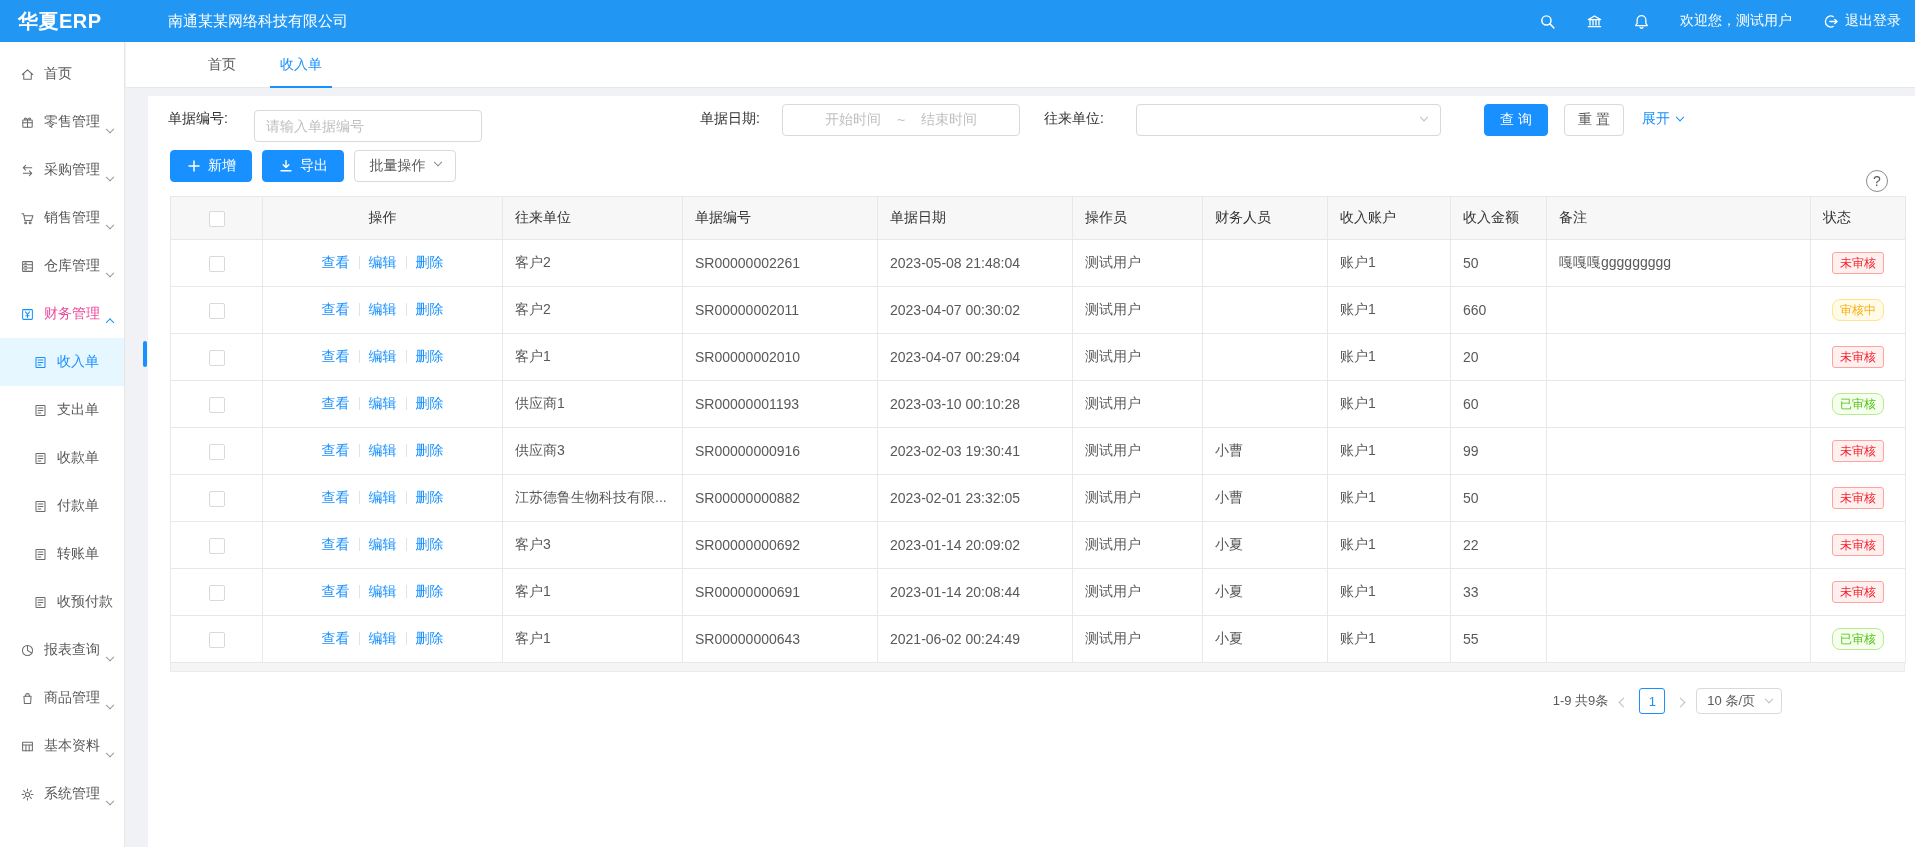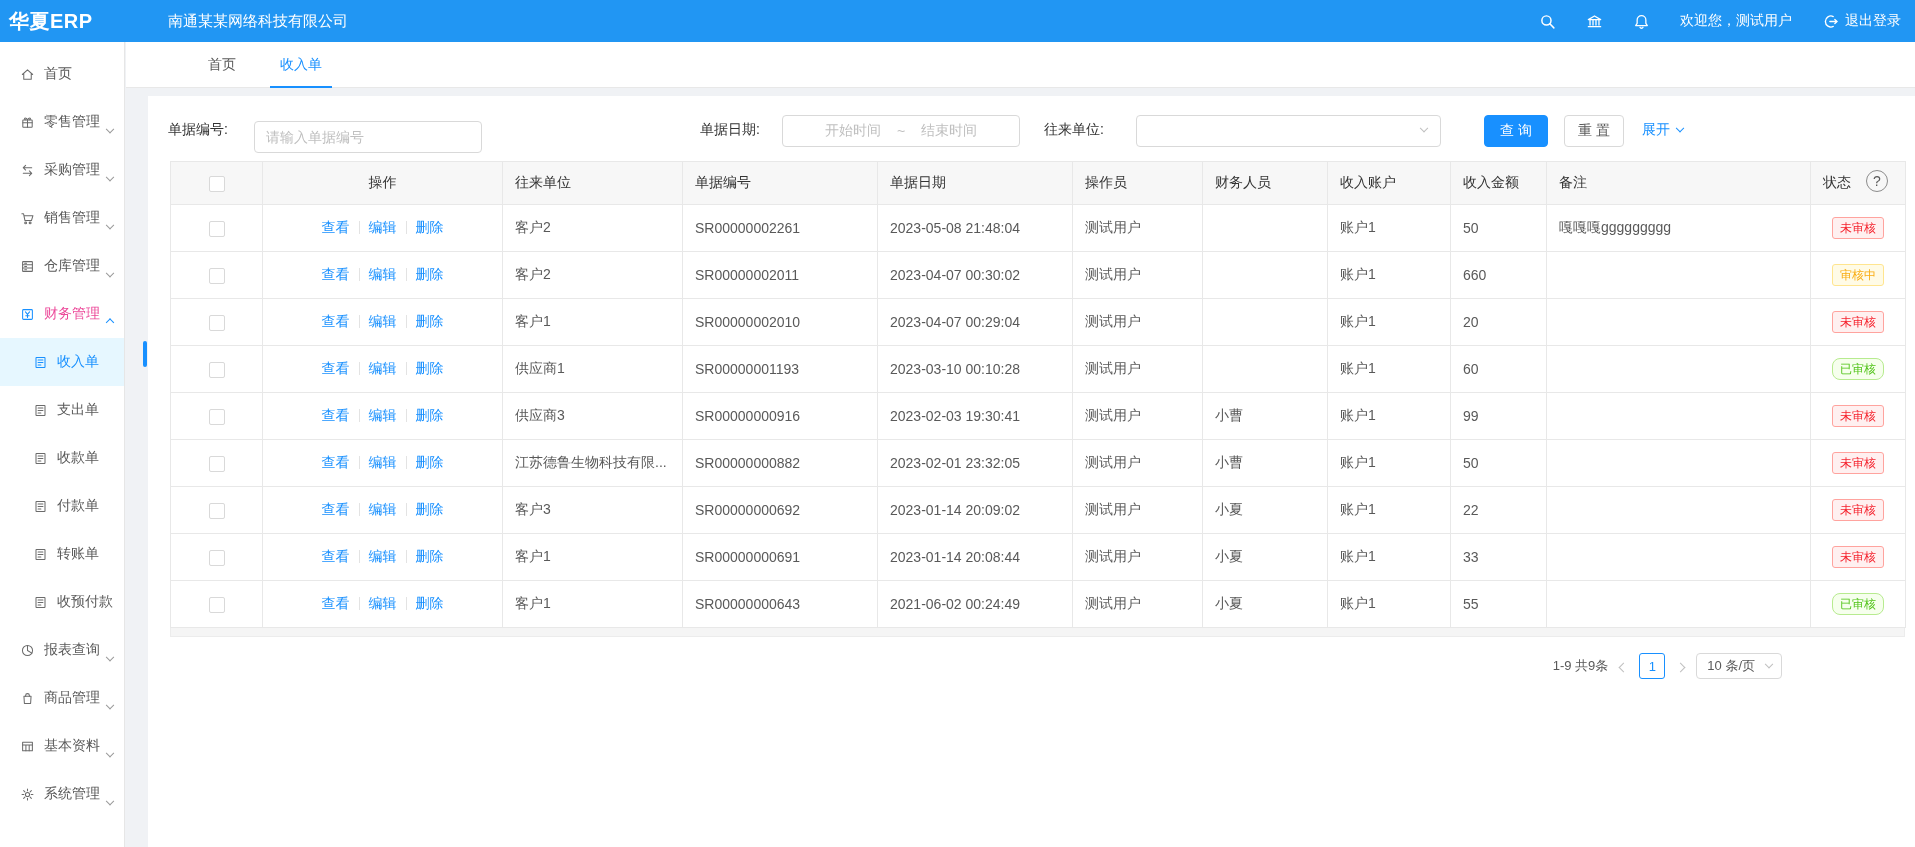--- a/index.html
+++ b/index.html
@@ -2,21 +2,21 @@
 <html><head>
 <meta charset="utf-8">
 <style>
   * { margin:0; padding:0; box-sizing:border-box; }
   html,body { width:1915px; height:847px; overflow:hidden; }
   body { font-family:"Liberation Sans","DejaVu Sans",sans-serif; font-size:14px; background:#f0f2f5; }
   .app { position:relative; width:1915px; height:847px; background:#f0f2f5; overflow:hidden; }
 
   
   .topbar { position:absolute; top:0; left:0; right:0; height:42px; background:#2196f3; color:#fff; display:flex; align-items:center; z-index:20; }
-  .logo { width:126px; padding-left:9px; font-size:20px; font-weight:bold; letter-spacing:.5px; white-space:nowrap; }
+  .logo { width:126px; padding-left:18px; font-size:20px; font-weight:bold; letter-spacing:.5px; white-space:nowrap; }
   .company { margin-left:42px; font-size:15px; }
   .top-right { margin-left:auto; display:flex; align-items:center; gap:30px; padding-right:14px; }
   .tb-icon { width:17px; height:17px; display:inline-flex; cursor:pointer; }
   .tb-icon svg { width:17px; height:17px; }
   .welcome { font-size:14px; }
   .logout { display:flex; align-items:center; gap:6px; cursor:pointer; font-size:14px; }
 
   
   .sidebar { position:absolute; top:42px; left:0; bottom:0; width:125px; background:#fff; border-right:1px solid #e6e6e6; padding-top:8px; z-index:10; }
   .menu-item { height:48px; display:flex; align-items:center; padding-left:20px; color:#595959; cursor:pointer; position:relative; font-size:14px; }
@@ -36,21 +36,21 @@
   
   .main { position:absolute; left:126px; top:42px; right:0; bottom:0; background:#f0f2f5; }
   .tabbar { height:46px; background:#fff; border-bottom:1px solid #e8e8e8; display:flex; align-items:stretch; padding-left:82px; gap:44px; }
   .tab { display:flex; align-items:center; color:#595959; position:relative; cursor:pointer; }
   .tab.active { color:#1890ff; }
   .tab.active::after { content:""; position:absolute; left:-10px; right:-10px; bottom:-1px; height:2px; background:#1890ff; }
 
   .content { position:absolute; left:22px; top:54px; right:0; bottom:0; background:#fff; }
 
   
-  .filter-row { position:relative; height:32px; margin-top:19px; color:#333; }
+  .filter-row { position:relative; height:32px; margin-top:8px; color:#333; }
   .f-label { position:absolute; top:6px; white-space:nowrap; }
   .f-label.l1 { left:20px; } .f-label.l2 { left:552px; } .f-label.l3 { left:896px; }
   .f-input { position:absolute; left:106px; top:6px; width:228px; height:32px; border:1px solid #d9d9d9; border-radius:4px; padding:0 11px; font-size:14px; color:#333; outline:none; background:#fff; font-family:inherit; }
   .f-input::placeholder { color:#bfbfbf; }
   .f-range { position:absolute; left:634px; top:0; width:238px; height:32px; border:1px solid #d9d9d9; border-radius:4px; display:flex; align-items:center; justify-content:center; gap:16px; color:#bfbfbf; background:#fff; cursor:pointer; }
   .f-select { position:absolute; left:988px; top:0; width:305px; height:32px; border:1px solid #d9d9d9; border-radius:4px; background:#fff; cursor:pointer; }
   .f-select .chev { position:absolute; right:13px; top:12px; color:#bfbfbf; }
   .btn { height:32px; border-radius:4px; font-size:14px; display:inline-flex; align-items:center; justify-content:center; cursor:pointer; white-space:nowrap; font-family:inherit; }
   .btn-primary { background:#1890ff; color:#fff; border:1px solid #1890ff; }
   .btn-default { background:#fff; color:#595959; border:1px solid #d9d9d9; }
@@ -73,21 +73,21 @@
   table { border-collapse:collapse; width:1735px; table-layout:fixed; font-size:14px; color:#595959; }
   th, td { border:1px solid #e8e8e8; padding:0 12px; text-align:left; overflow:hidden; white-space:nowrap; text-overflow:ellipsis; }
   thead th { background:#f7f7f7; color:#333; font-weight:normal; height:43px; }
   tbody td { height:47px; background:#fff; }
   th.c-center, td.c-center { text-align:center; padding:0 4px; }
   .checkbox { display:inline-block; width:16px; height:16px; border:1px solid #d9d9d9; border-radius:2px; background:#fff; vertical-align:middle; cursor:pointer; }
   .op-link { color:#1890ff; cursor:pointer; text-decoration:none; }
   .sep { display:inline-block; width:1px; height:13px; background:#e3e3e3; margin:0 9px; vertical-align:-2px; }
   .badge { display:inline-block; padding:2px 7px; font-size:12px; line-height:16px; border-radius:3px; border:1px solid; }
   .badge.unaudited { color:#f5222d; background:#fff0f0; border-color:#ffa39e; }
-  .badge.auditing  { color:#faad14; background:#fffbe6; border-color:#ffe58f; }
+  .badge.auditing  { color:#faad14; background:#fffbe6; border-color:#ffe58f;border-radius:8px; }
   .badge.audited   { color:#52c41a; background:#f6ffed; border-color:#b7eb8f;border-radius:8px; }
   .h-scroll { margin-left:22px; width:1735px; height:9px; background:#f5f5f5; border:1px solid #ececec; border-top:none; }
 
   
   .pagination { margin-top:16px; display:flex; justify-content:flex-end; align-items:center; gap:10px; padding-right:133px; font-size:13px; color:#595959; }
   .pg-chev { color:#bfbfbf; cursor:pointer; padding:0 2px; }
   .pg-chev .chev { width:7px; height:7px; }
   .chev.left { transform:rotate(135deg); } .chev.right { transform:rotate(-45deg); }
   .pg-page { width:26px; height:26px; border:1px solid #1890ff; border-radius:3px; color:#1890ff; background:#fff; display:flex; align-items:center; justify-content:center; cursor:pointer; }
   .pg-size { position:relative; height:26px; border:1px solid #d9d9d9; border-radius:4px; background:#fff; display:flex; align-items:center; padding:0 26px 0 10px; cursor:pointer; }
@@ -316,20 +316,42 @@
           <span class="chev down"></span>
         </div>
         <button class="btn btn-primary btn-search">查 询</button>
         <button class="btn btn-default btn-reset">重 置</button>
         <span class="expand-link">
           <span>展开</span>
           <span class="chev down"></span>
         </span>
       </div>
 
+      <div class="toolbar">
+        <button class="btn btn-primary btn-add">
+          <span class="btn-ico">
+            <svg viewBox="0 0 16 16" fill="none" stroke="#fff" stroke-width="1.5" stroke-linecap="round">
+                <path d="M8 3v10M3 8h10"></path>
+              </svg>
+          </span>
+            <span>新增</span>
+        </button>
+        <button class="btn btn-primary btn-export">
+          <span class="btn-ico">
+            <svg viewBox="0 0 16 16" fill="none" stroke="#fff" stroke-width="1.4" stroke-linecap="round" stroke-linejoin="round">
+                <path d="M8 2.6v7M5.2 6.8 8 9.6l2.8-2.8M3 12.8h10"></path>
+              </svg>
+          </span>
+            <span>导出</span>
+        </button>
+        <button class="btn btn-default btn-batch">
+          <span>批量操作</span>
+          <span class="chev down"></span>
+        </button>
+      </div>
       <div class="help-circle">?</div>
 
       <div class="table-wrap">
         <table>
           <colgroup>
             <col style="width:92px">
               <col style="width:240px">
               <col style="width:180px">
               <col style="width:195px">
             <col style="width:195px">

